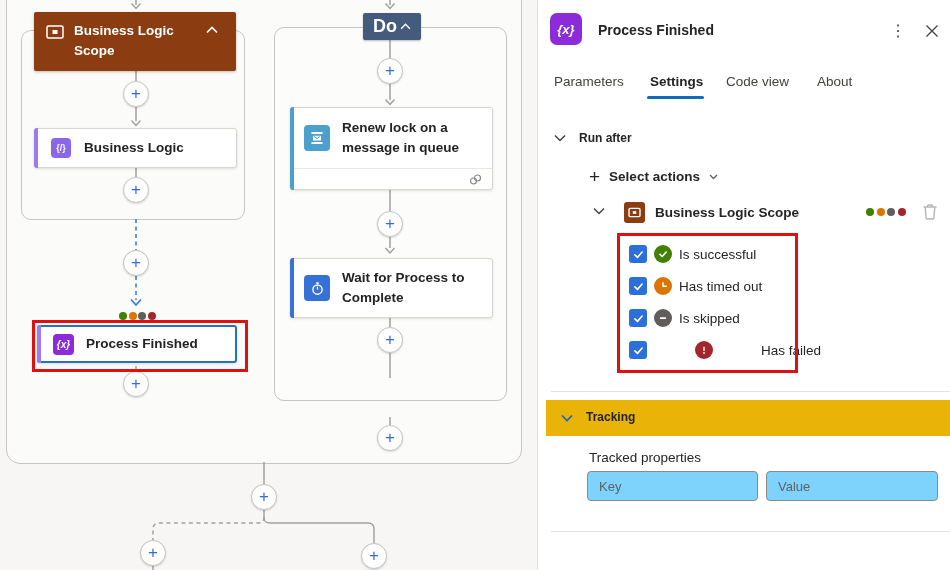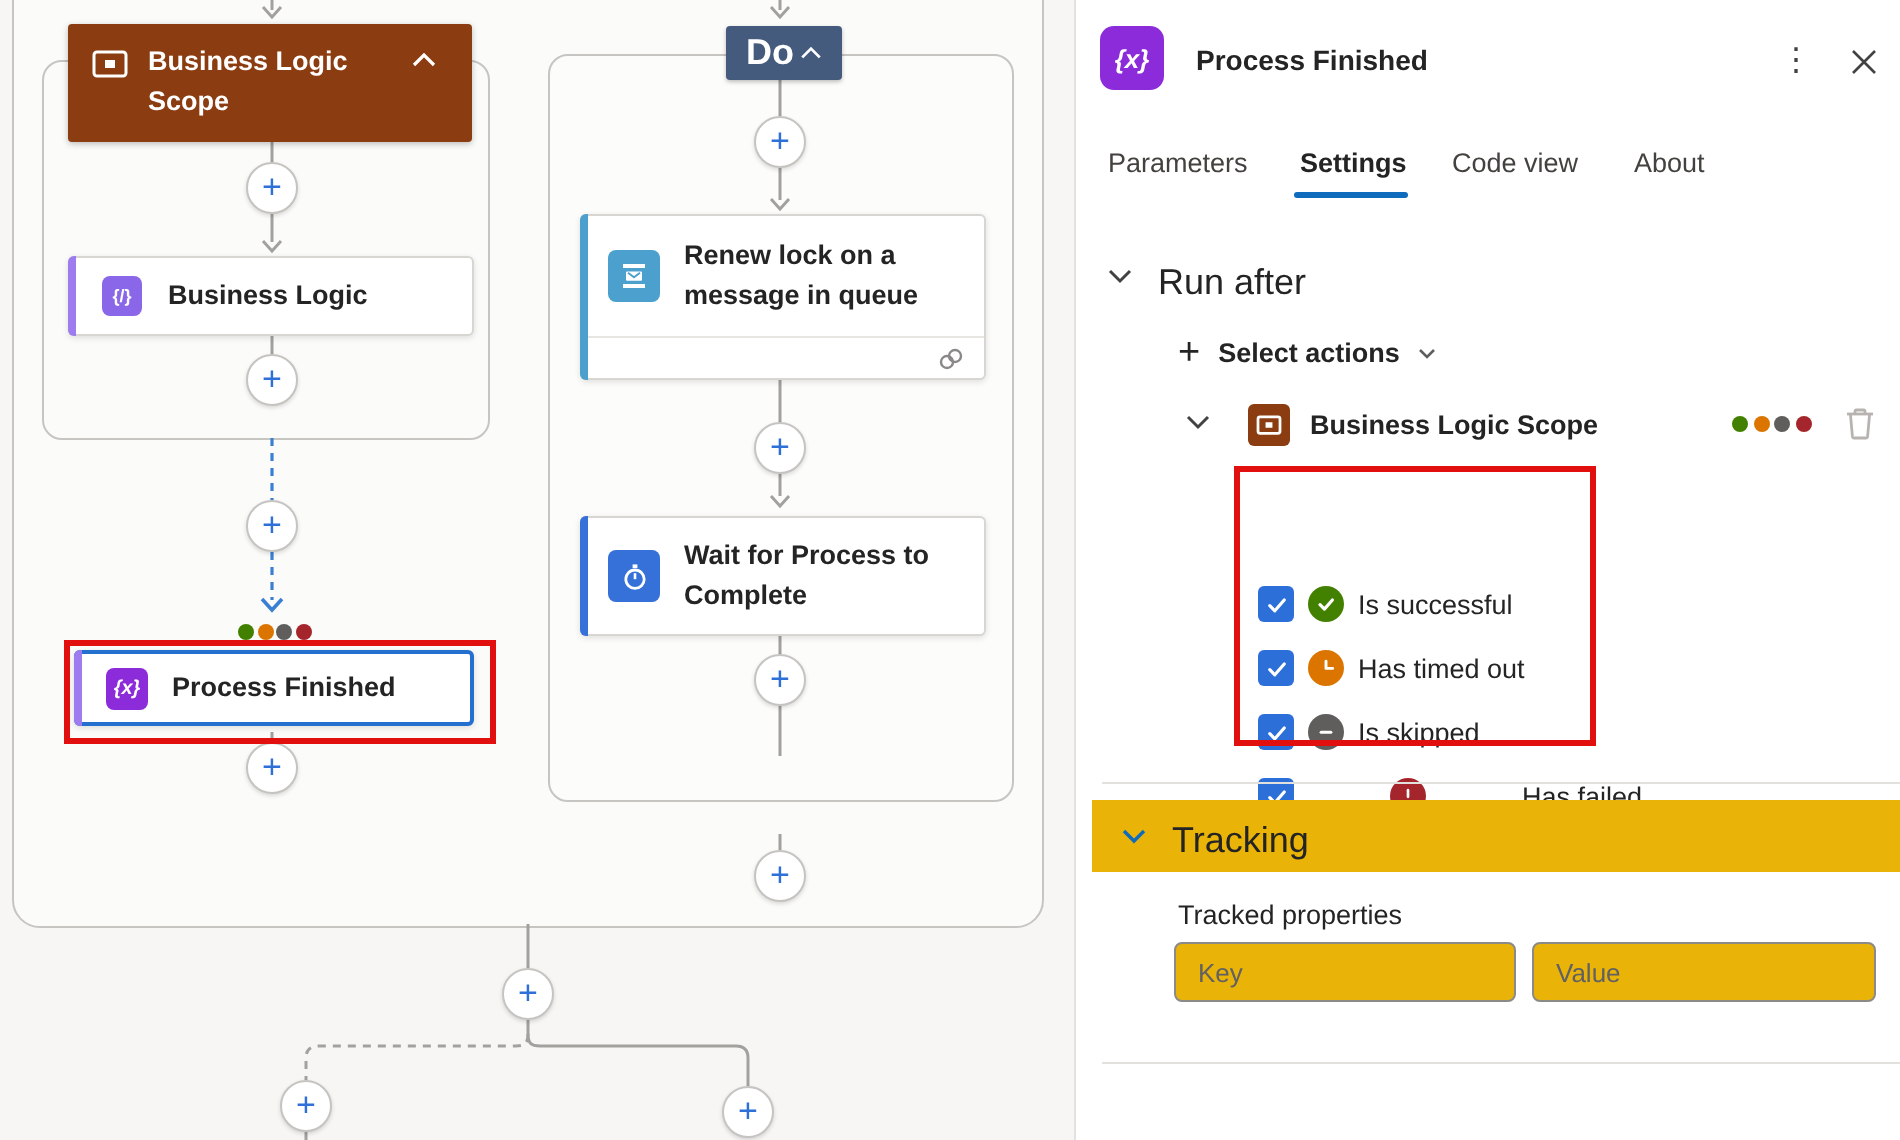--- a/index.html
+++ b/index.html
@@ -45,40 +45,40 @@
   .panel{position:absolute;left:537px;top:0;width:413px;height:570px;background:#fff;border-left:1px solid #e3e1de;box-sizing:border-box;}
   .panel .hdr-icon{position:absolute;left:12px;top:13px;width:32px;height:32px;border-radius:7px;background:#8B2BD9;
     color:#fff;display:flex;align-items:center;justify-content:center;font-size:13px;font-style:italic;font-weight:bold;}
   .panel .hdr-title{position:absolute;left:60px;top:22px;font-size:14px;font-weight:600;}
   .icon-btn{position:absolute;background:none;border:none;padding:2px;cursor:pointer;display:flex;align-items:center;justify-content:center;}
   .more-btn{left:350px;top:18px;width:20px;height:24px;font-size:16px;color:#424242;}
   .close-btn{left:384px;top:21px;width:20px;height:20px;}
   .tab{position:absolute;top:74px;font-size:13.5px;color:#44423f;cursor:pointer;}
   .tab.active{font-weight:bold;color:#242424;}
   .tab-underline{position:absolute;left:109px;top:96px;width:57px;height:3px;border-radius:2px;background:#0F6CBD;}
-  .sec-label{position:absolute;font-size:18px;font-weight:400;}
+  .sec-label{position:absolute;font-size:12px;font-weight:700;}
   .chev{position:absolute;cursor:pointer;display:flex;}
   .select-actions{position:absolute;left:51px;top:167px;display:flex;align-items:center;gap:9px;cursor:pointer;background:none;border:none;padding:0;}
   .select-actions .plus-g{font-size:19px;font-weight:300;color:#242424;line-height:1;}
   .select-actions .sa-lbl{font-size:13.5px;font-weight:600;color:#242424;}
   .ra-row-icon{position:absolute;left:86px;top:202px;width:21px;height:21px;border-radius:3px;background:#8B3C10;
     display:flex;align-items:center;justify-content:center;}
   .ra-row-lbl{position:absolute;left:117px;top:205px;font-size:13.5px;font-weight:600;}
   .panel .dots{left:328px;top:208px;gap:2.5px;}
   .trash{position:absolute;left:384px;top:203px;cursor:pointer;}
   .panel .sel-red{left:79px;top:233px;width:175px;height:134px;}
-  .st-row{position:absolute;left:91px;display:flex;align-items:center;cursor:pointer;margin-top:48px;}
+  .st-row{position:absolute;left:91px;display:flex;align-items:center;cursor:pointer;}
   .checkbox{width:18px;height:18px;border-radius:3px;background:#2D6FD8;display:flex;align-items:center;justify-content:center;flex:none;}
   .st-ic{width:18px;height:18px;border-radius:50%;margin-left:7px;display:flex;align-items:center;justify-content:center;flex:none;}
   .st-lbl{margin-left:7px;font-size:13.5px;}
   .divider{position:absolute;left:13px;right:0;height:1px;background:#e3e1de;}
   .track-band{position:absolute;left:8px;right:0;top:400px;height:36px;background:#eab308;display:flex;align-items:center;cursor:pointer;}
   .tp-label{position:absolute;left:51px;top:450px;font-size:13.5px;}
   .tp-input{position:absolute;top:471px;height:30px;border:1px solid #8c8a87;border-radius:4px;box-sizing:border-box;
-    padding:0 11px;font-size:13px;font-family:"Liberation Sans",sans-serif;color:#242424;background:#eab308;}
+    padding:0 11px;font-size:13px;font-family:"Liberation Sans",sans-serif;color:#242424;background:#7dd3fc;}
   .tp-input::placeholder{color:#616161;}
   .key-input{left:49px;width:171px;}
   .value-input{left:228px;width:172px;}
 </style>
 </head>
 <body>
 
 <div class="app">
 
   <div class="canvas">

